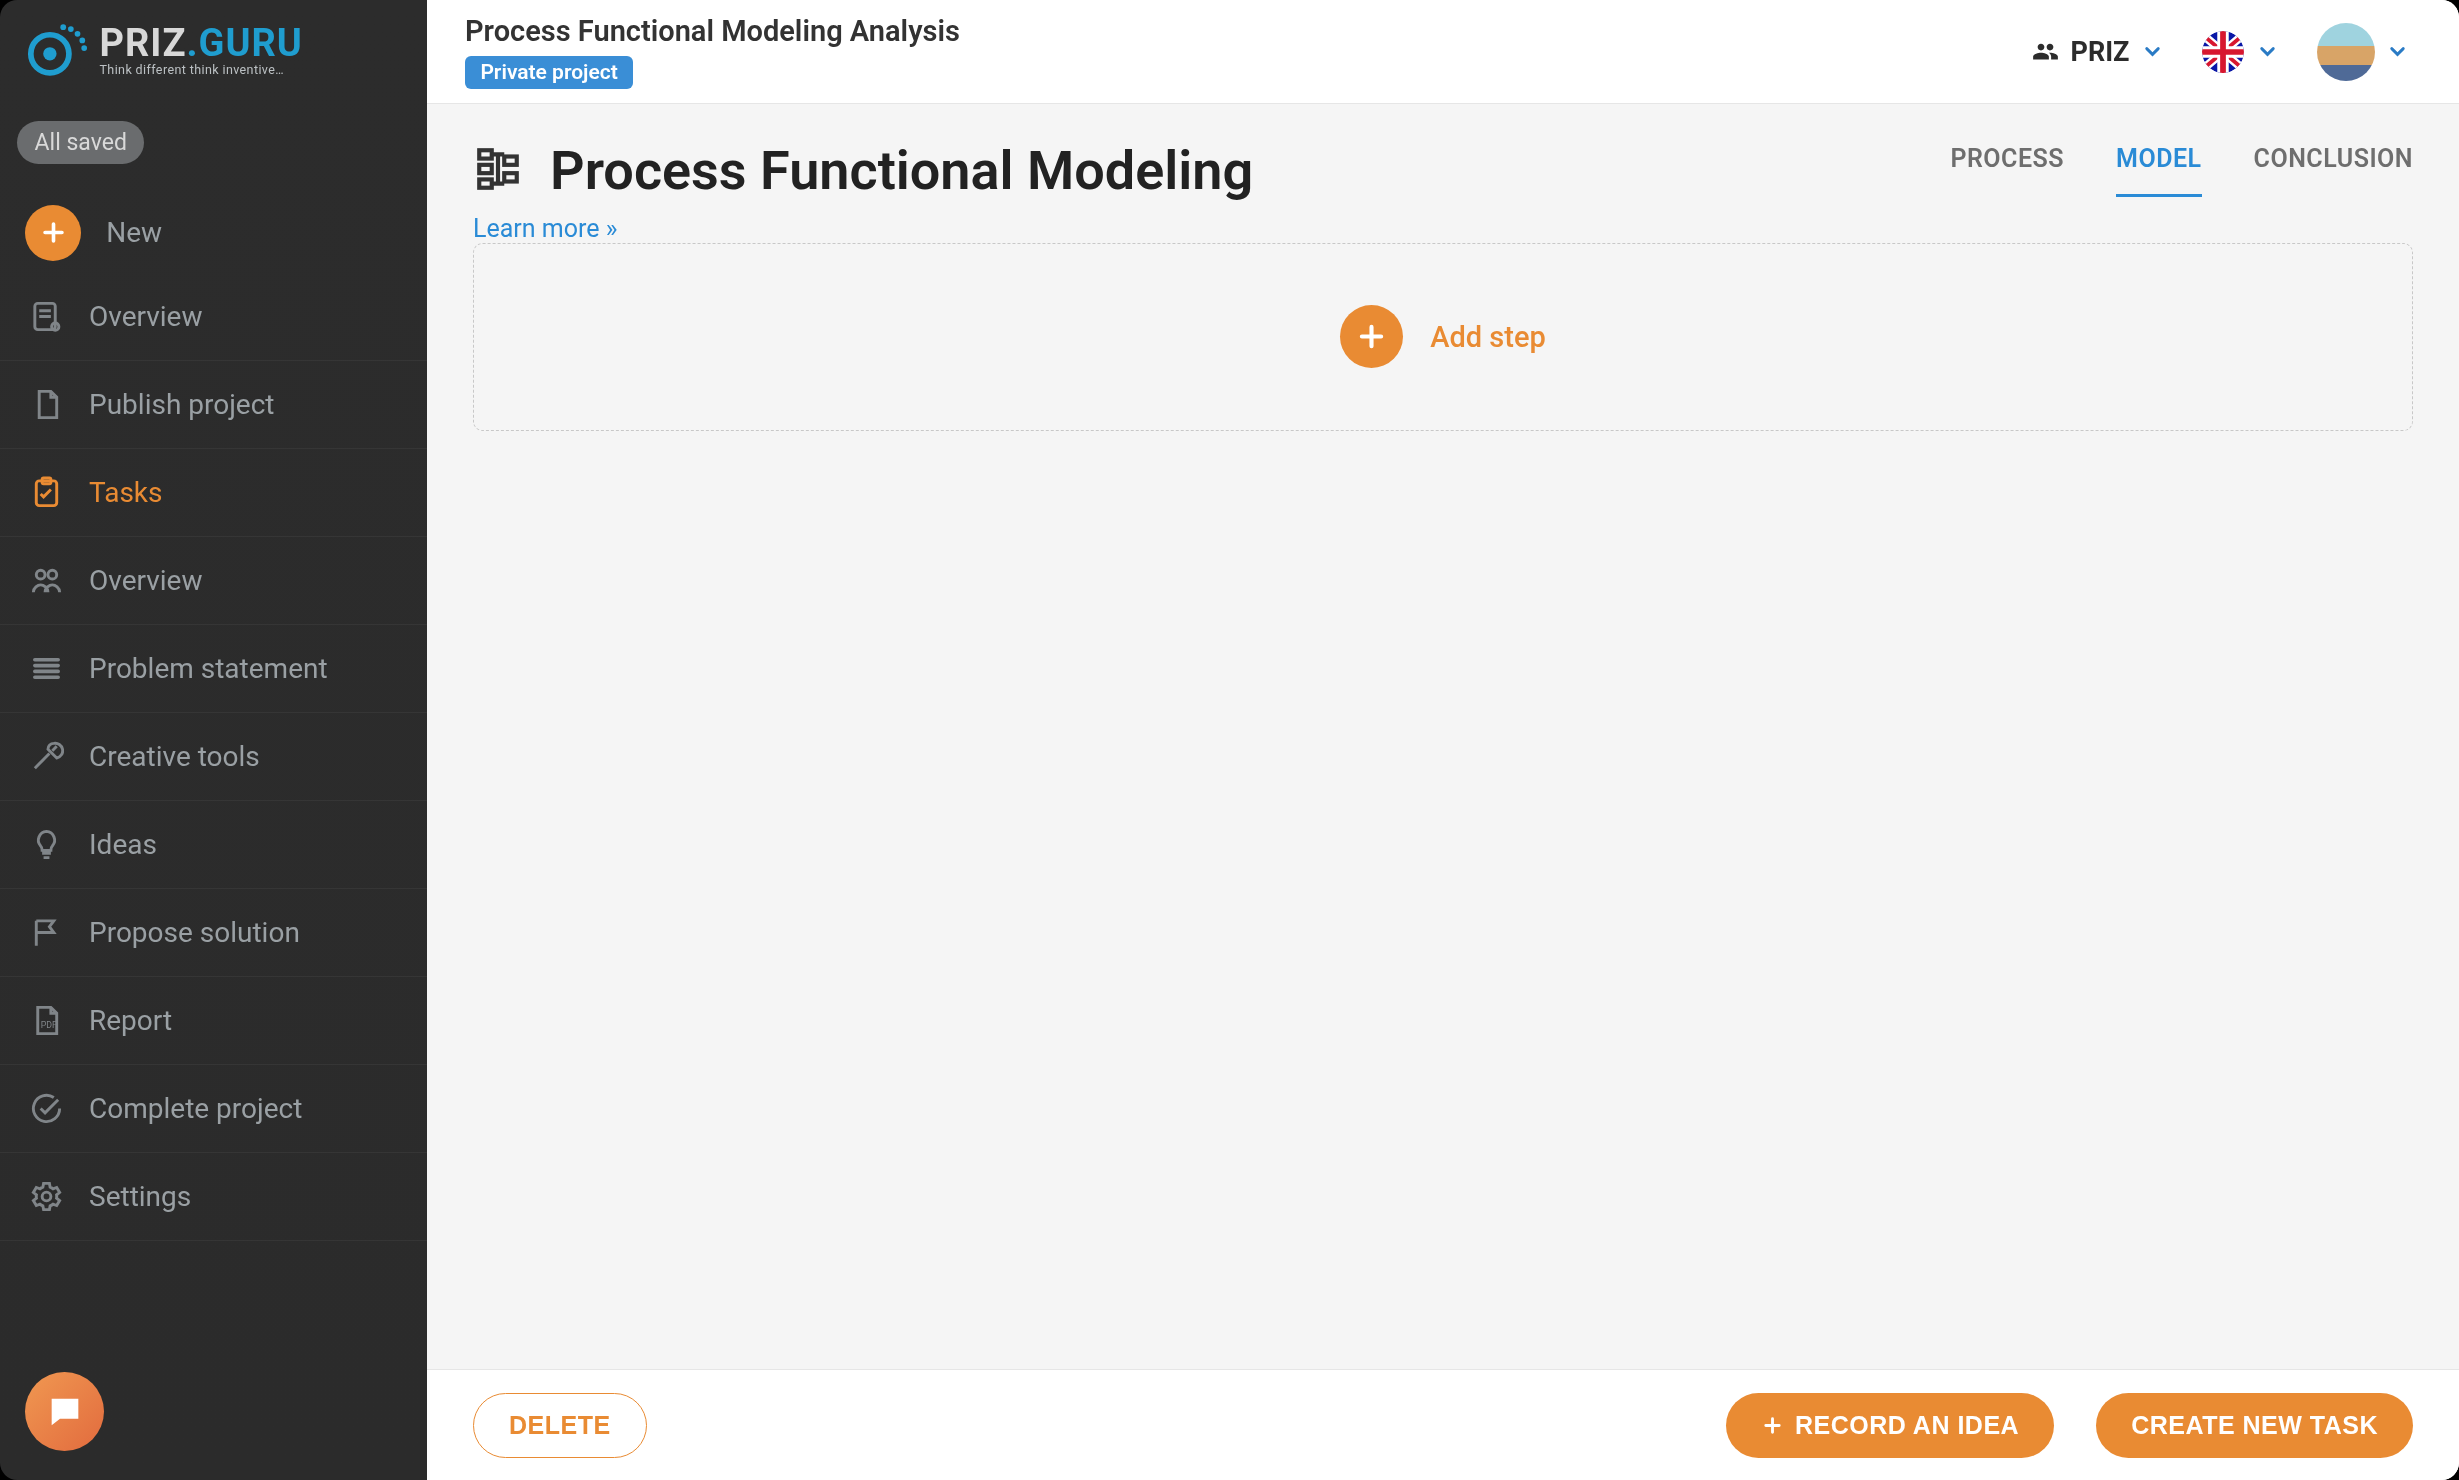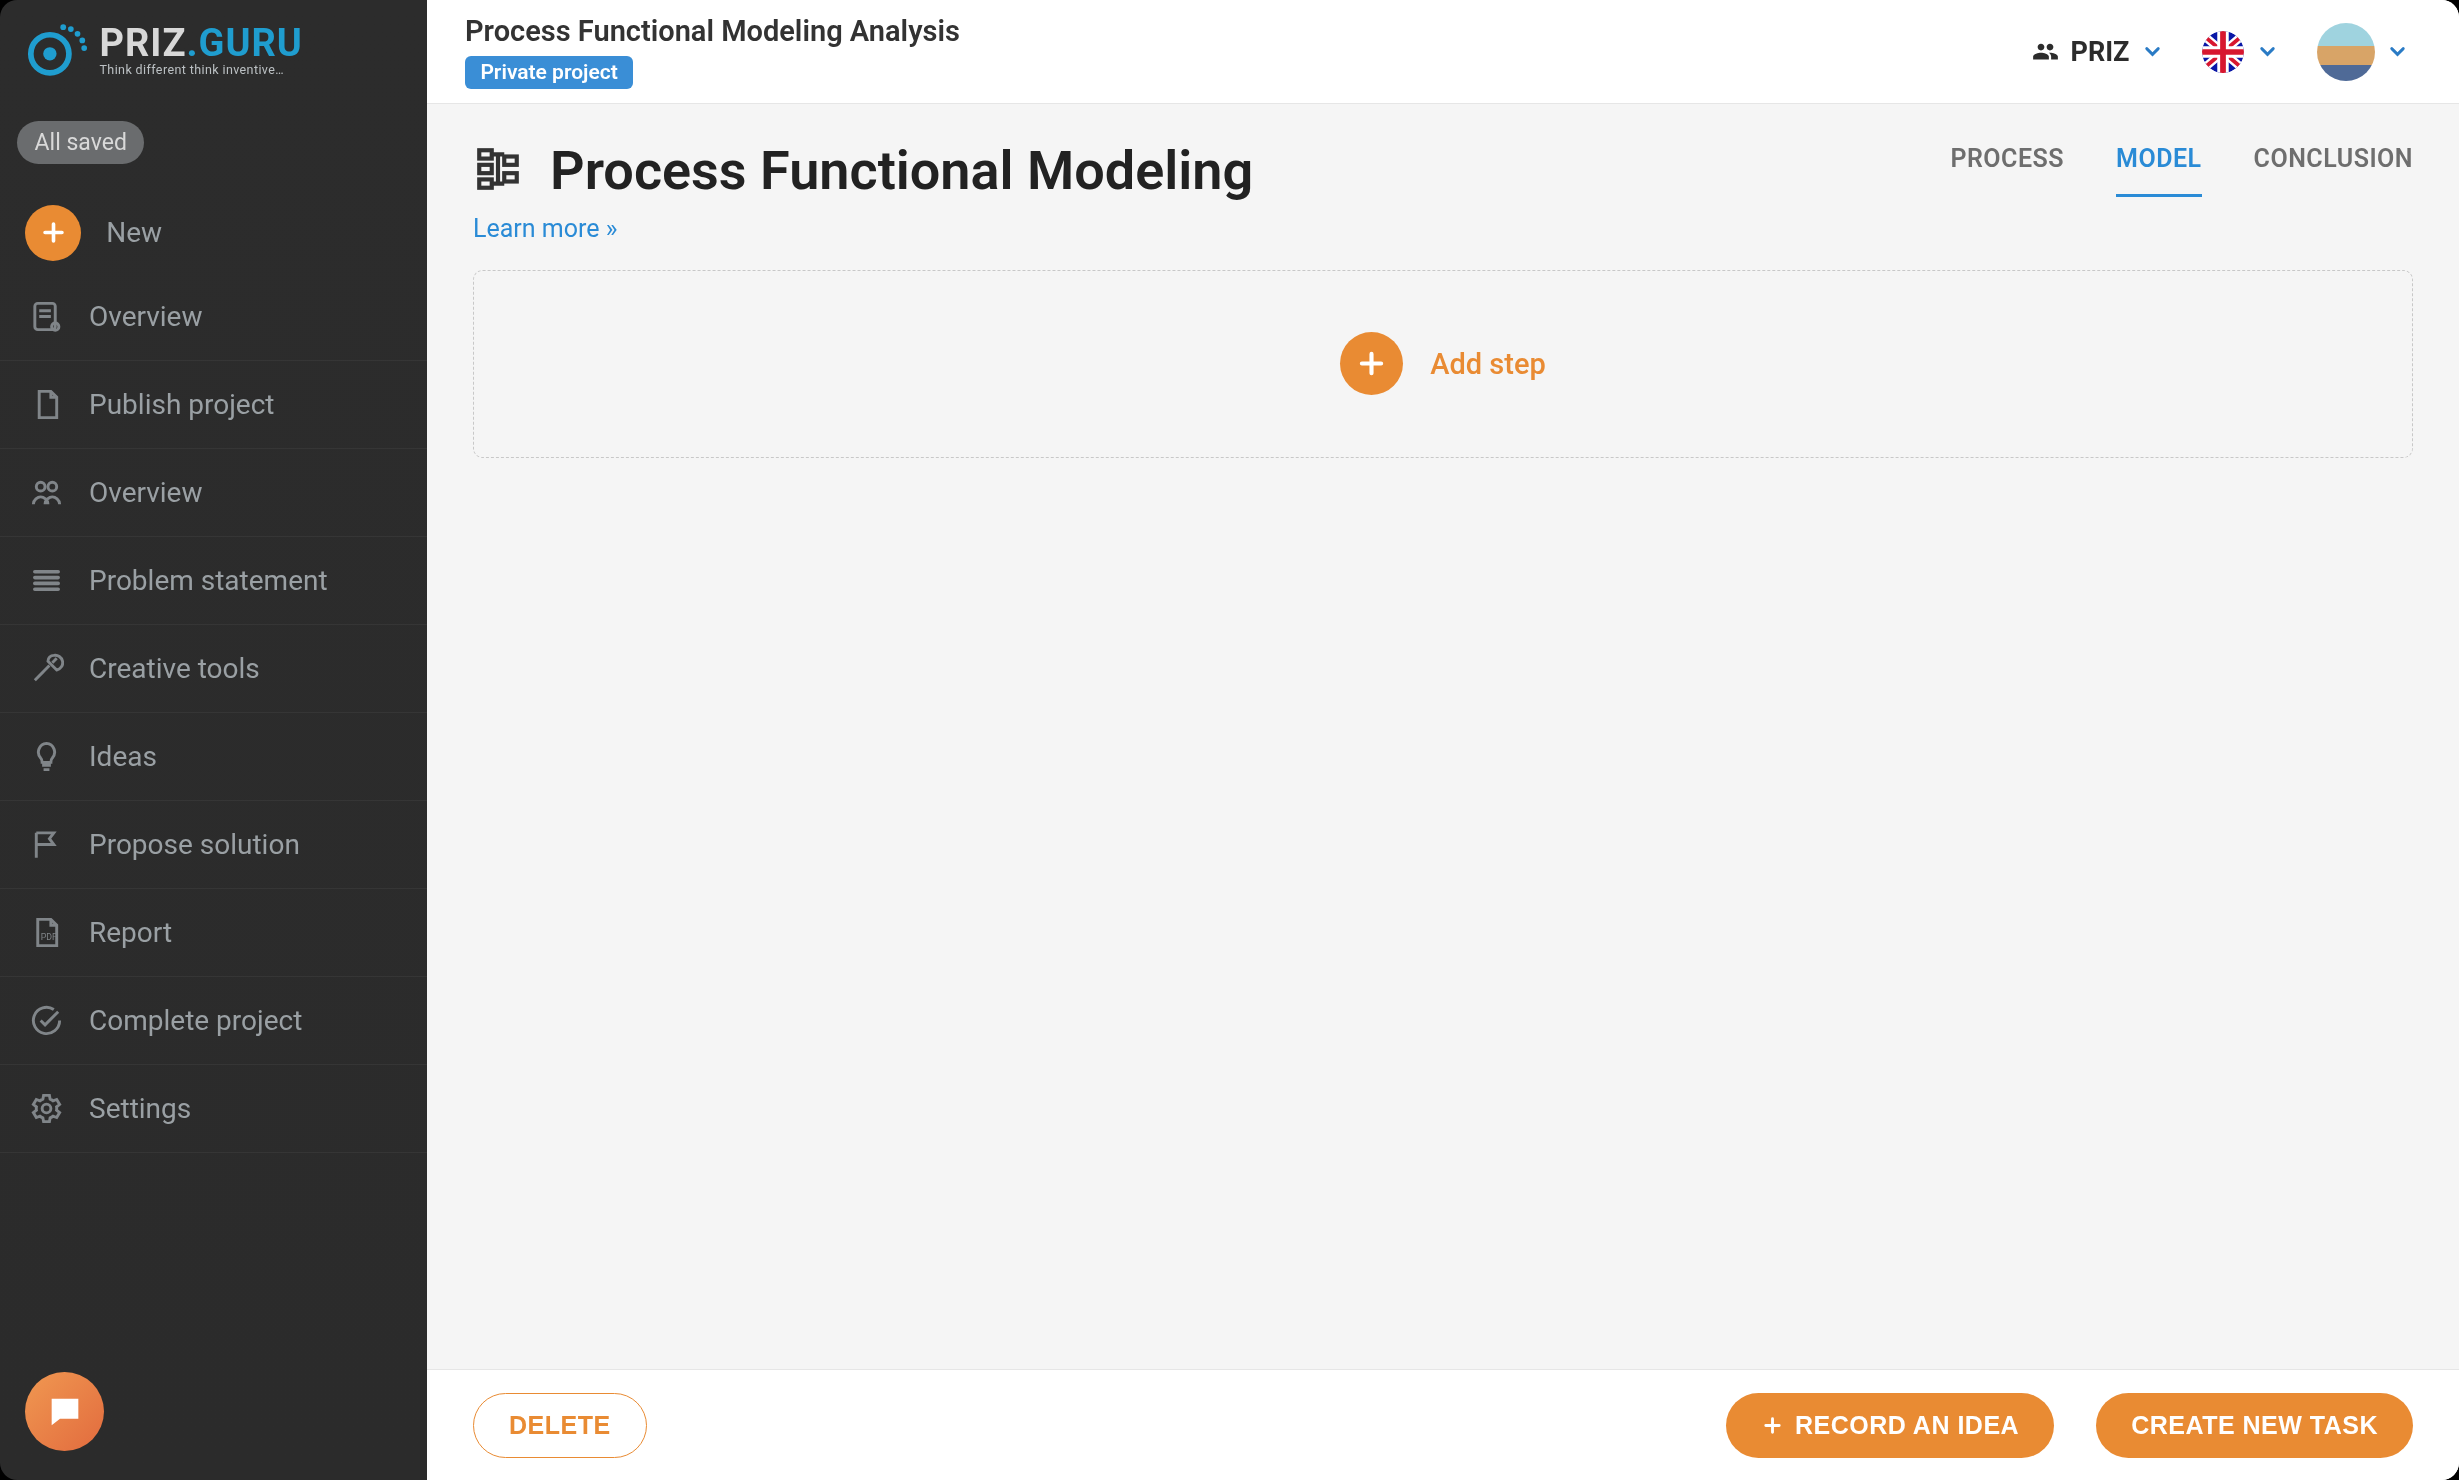--- a/index.html
+++ b/index.html
@@ -115,21 +115,21 @@
 
   .content { flex: 1; padding: 35px 46px 0 46px; overflow: auto; background: #f5f5f5; }
   .page-header { display: flex; align-items: center; justify-content: space-between; margin-bottom: 11.5px; }
   .title-wrap { display: flex; align-items: center; gap: 27px; }
   .page-icon svg { stroke: #333; width: 50px; height: 50px; }
   .page-title { font-size: 54px; font-weight: 600; color: #222; }
   .tabs { display: flex; gap: 52px; }
   .tab { font-size: 25px; font-weight: 600; color: #6e6e6e; letter-spacing: 0.5px; padding-bottom: 21px; cursor: pointer; }
   .tab.active { color: #2a8bd6; border-bottom: 3.8px solid #2a8bd6; }
 
-  .learn-more { color: #2a8bd6; font-size: 25px; cursor: pointer; margin-bottom: 27px; display: inline-block; }
+  .learn-more { color: #2a8bd6; font-size: 25px; cursor: pointer; display: inline-block; }
 
   .add-step-box {
     border: 1.9px dashed #c8c8c8;
     border-radius: 9.6px;
     height: 188px;
     display: flex; align-items: center; justify-content: center;
     gap: 27px; cursor: pointer;
   }
   .add-step-icon {
     width: 63px; height: 63px; border-radius: 50%;
@@ -204,20 +204,30 @@
         <div class="nav-item">
           <span class="nav-icon">
             <svg viewBox="0 0 24 24" fill="none" stroke-width="2">
                 <path d="M7 3h8l4 4v14H7z"></path>
                 <path d="M15 3v4h4"></path>
               </svg>
           </span>
           <span class="nav-label">Publish project</span>
         </div>
 
+        <div class="nav-item active">
+          <span class="nav-icon">
+            <svg viewBox="0 0 24 24" fill="none" stroke-width="2">
+                <rect x="5" y="4" width="14" height="17" rx="2"></rect>
+                <rect x="9" y="2" width="6" height="4" rx="1"></rect>
+                <path d="M8 13l2 2 5-5"></path>
+              </svg>
+          </span>
+          <span class="nav-label">Tasks</span>
+        </div>
 
         <div class="nav-item">
           <span class="nav-icon">
             <svg viewBox="0 0 24 24" fill="none" stroke-width="2">
                 <circle cx="8" cy="8" r="3"></circle>
                 <circle cx="16" cy="8" r="3"></circle>
                 <path d="M3 20c0-3 3-5 5-5s5 2 5 5M11 20c0-3 3-5 5-5s5 2 5 5"></path>
               </svg>
           </span>
           <span class="nav-label">Overview</span>

